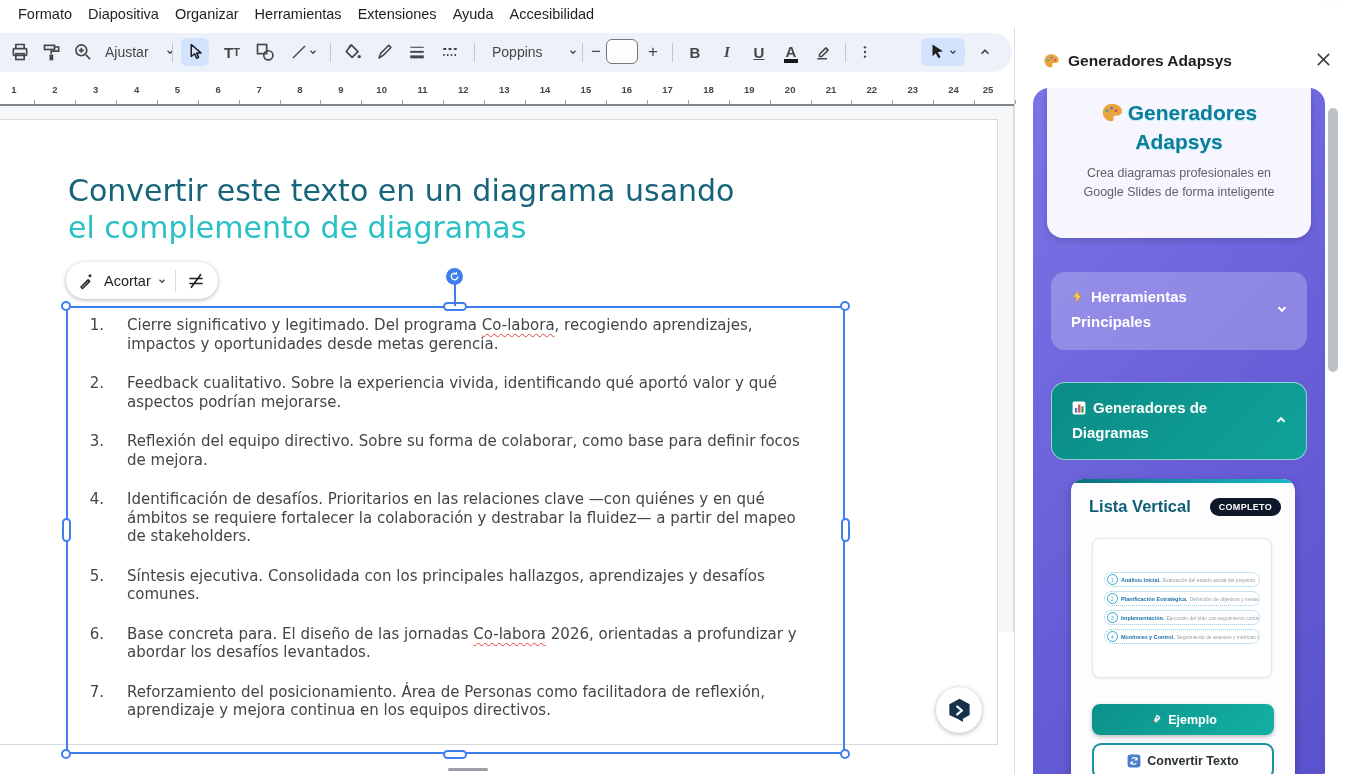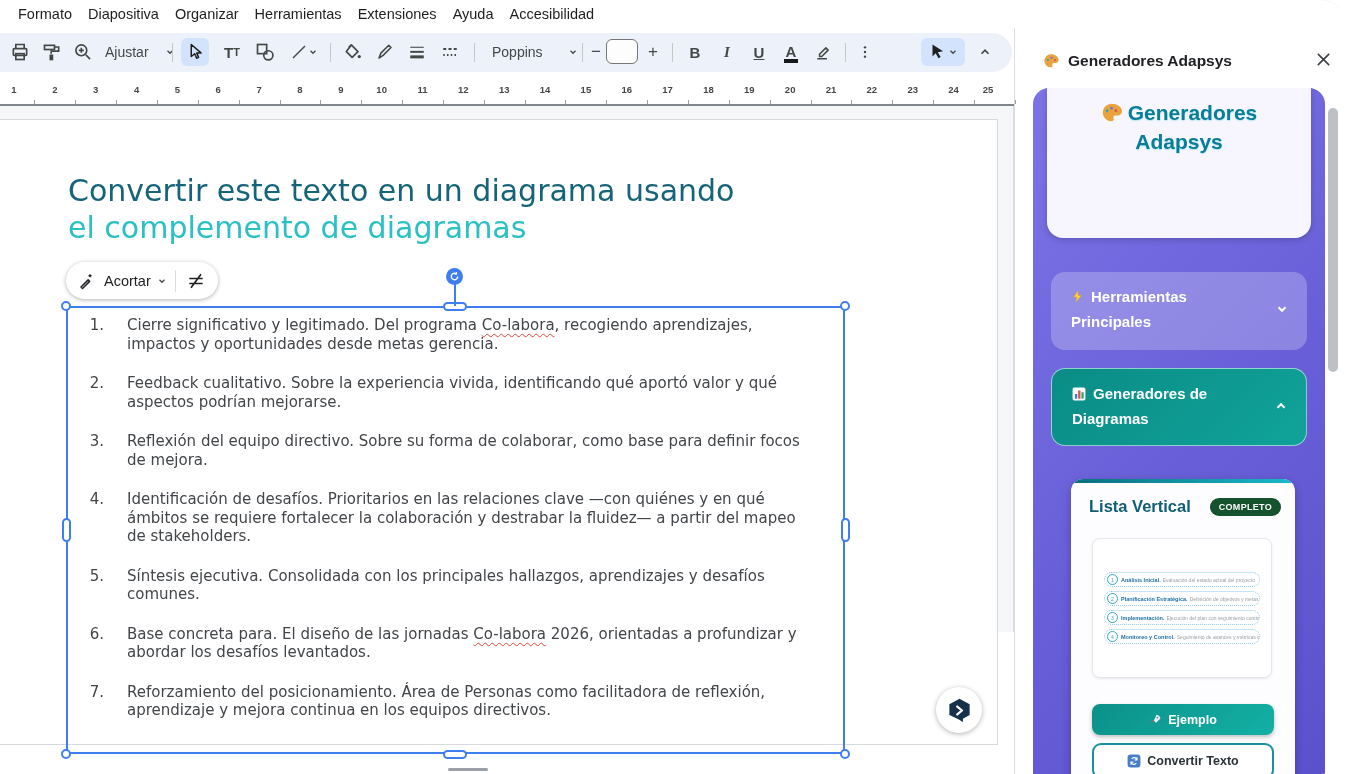--- a/index.html
+++ b/index.html
@@ -100,28 +100,28 @@
   .hero{position:absolute;left:14px;top:0;width:264px;height:150px;background:#f7f6ff;border-radius:0 0 16px 16px;
         text-align:center;box-shadow:0 2px 6px rgba(0,0,0,.18);}
   .hero-title{font-size:21px;font-weight:800;color:#0a7d99;line-height:29px;margin-top:10px;
               text-shadow:0 1px 1px rgba(130,220,230,.6);}
   .hero-sub{font-size:12.5px;color:#5f6368;line-height:19px;margin-top:8px;padding:0 22px;}
   .sec{position:absolute;left:18px;width:256px;height:78px;border-radius:14px;color:#fff;
        padding:12px 14px 0 20px;box-sizing:border-box;}
   .sec .line{font-size:15px;font-weight:bold;line-height:25px;display:flex;align-items:center;gap:7px;}
   .sec .chevron{position:absolute;right:18px;top:30px;color:#fff;}
   .sec-tools{top:184px;background:rgba(255,255,255,.24);}
-  .sec-diagrams{top:280px;background:linear-gradient(135deg,#0a8c86,#10a39a);border:1px solid rgba(255,255,255,.55);}
+  .sec-diagrams{top:294px;background:linear-gradient(135deg,#0a8c86,#10a39a);border:1px solid rgba(255,255,255,.55);}
 
   .lista-card{position:absolute;left:38px;top:391px;width:224px;height:330px;background:#fdfdff;
               border-radius:12px;box-shadow:0 3px 8px rgba(0,0,0,.25);overflow:hidden;}
   .lista-strip{height:4px;background:linear-gradient(90deg,#0b6e7e,#19b9c9);}
   .lista-head{display:flex;align-items:center;justify-content:space-between;padding:14px 14px 0 18px;}
   .lista-title{font-size:16.5px;font-weight:800;color:#0f5e74;}
-  .badge{background:#14532d;color:#fff;font-size:9px;font-weight:bold;border-radius:10px;
+  .badge{background:#0f172a;color:#fff;font-size:9px;font-weight:bold;border-radius:10px;
          padding:4px 9px;letter-spacing:.3px;}
   .preview{position:absolute;left:21px;top:59px;width:178px;height:138px;background:#fff;border:1px solid #e4e7ec;
            border-radius:8px;box-shadow:0 1px 3px rgba(0,0,0,.08);display:flex;flex-direction:column;
            align-items:center;justify-content:center;gap:4px;}
   .pv-row{width:156px;height:15px;border:1px dotted #8fc9e6;border-radius:8px;display:flex;
           align-items:center;padding-left:2px;box-sizing:border-box;}
   .pv-num{width:9px;height:9px;border:1px solid #35a7cc;border-radius:50%;font-size:5px;color:#35a7cc;
           display:flex;align-items:center;justify-content:center;flex:none;margin-right:3px;}
   .pv-label{font-size:5.5px;font-weight:bold;color:#1b6fa8;white-space:nowrap;}
   .pv-desc{font-size:5px;color:#9aa0a6;white-space:nowrap;overflow:hidden;margin-left:2px;}
@@ -495,20 +495,24 @@
           <span style="display:inline-block;vertical-align:-3px;margin-right:6px">
             <svg width="21" height="21" viewBox="0 0 24 24">
                 <path d="M12 2a10 10 0 0 0 0 20c1.7 0 2.5-1 2.5-2.2 0-.8-.4-1.3-.4-2 0-1.2 1-2.3 2.4-2.3H19a5 5 0 0 0 5-5C24 6 18.6 2 12 2Z" fill="#e8a33d"></path>
                 <circle cx="7" cy="10" r="1.6" fill="#3aa7a0"></circle>
                 <circle cx="12" cy="7" r="1.6" fill="#7a6fd0"></circle>
                 <circle cx="17" cy="10" r="1.6" fill="#d95555"></circle>
               </svg>
           </span><span>Generadores</span><br>
           <span>Adapsys</span>
         </div>
+        <div class="hero-sub">
+          <span>Crea diagramas profesionales en</span><br>
+          <span>Google Slides de forma inteligente</span>
+        </div>
       </div>
 
       <div class="sec sec-tools">
         <div class="line">
           <span>
             <svg width="13" height="15" viewBox="0 0 24 24">
                 <path d="M13 2 5 13h6l-2 9 10-12h-6z" fill="#ffd43b" stroke="#e5a50a" stroke-width="1"></path>
               </svg>
           </span>
           <span>Herramientas</span>

